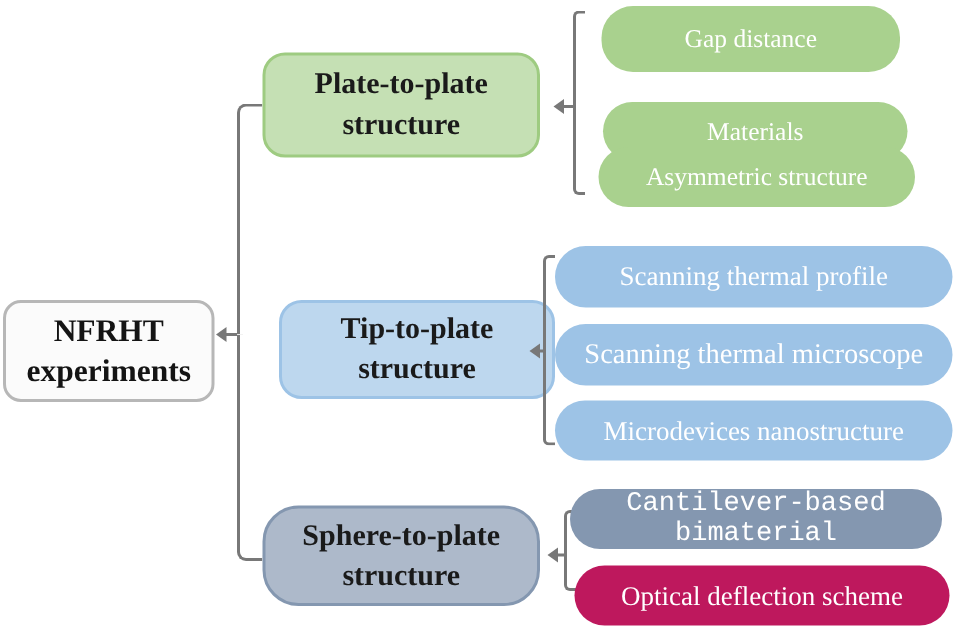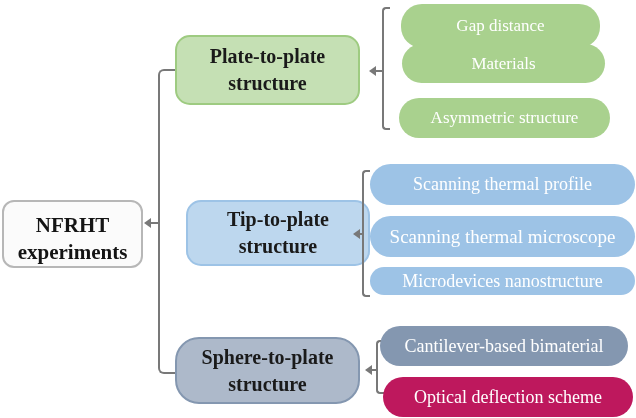--- a/index.html
+++ b/index.html
@@ -8,21 +8,21 @@
     font-family:"Liberation Serif","DejaVu Serif",serif; overflow:hidden;
   }
   
   .node {
     position:absolute; box-sizing:border-box; border:2px solid;
     display:flex; align-items:center; justify-content:center; text-align:center;
     font-weight:bold; color:#1a1a1a;
   }
   .root-node {
     left:2px; top:200px; width:141px; height:68px; border-radius:12px;
-    font-size:21px; line-height:1.28;align-items:flex-end;
+    font-size:21px; line-height:1.28;
   }
   .branch-box-0 { left:175px; top:35px;  width:185px; height:70px; border-radius:15px; font-size:20px; line-height:1.35; }
   .branch-box-1 { left:170px; top:200px; width:184px; height:66px; border-radius:15px; font-size:20px; line-height:1.35; }
   .branch-box-2 { left:175px; top:337px; width:185px; height:67px; border-radius:24px; font-size:20px; line-height:1.35; }
   .label { display:block; }
   
   .elbow { position:absolute; box-sizing:border-box; }
   .elbow-top {
     left:158px; top:69px; width:17px; height:154px;
     border-left:2px solid; border-top:2px solid; border-top-left-radius:6px;
@@ -55,25 +55,25 @@
   .bracket-2 .b-line { left:-6px;  top:27px; width:6px; }
   .bracket-2 .b-head { left:-13px; top:23px; }
   .b-line { position:absolute; height:2px; }
   .b-head { position:absolute; }
   
   .pill {
     position:absolute; box-sizing:border-box; border-radius:21px;
     display:flex; align-items:center; justify-content:center; text-align:center;
   }
   .g0-p0 { left:401px; top:4px;   width:199px; height:44px; font-size:17px; }
-  .g0-p1 { left:402px; top:44px;  width:203px; height:39px; font-size:17px; }
+  .g0-p1 { left:402px; top:68px;  width:203px; height:39px; font-size:17px; }
   .g0-p2 { left:399px; top:98px;  width:211px; height:40px; font-size:17px;text-align:center; }
   .g1-p0 { left:370px; top:164px; width:265px; height:41px; font-size:18px; }
   .g1-p1 { left:370px; top:216px; width:265px; height:41px; font-size:19px; }
-  .g1-p2 { left:370px; top:267px; width:265px; height:28px; font-size:18px; }
+  .g1-p2 { left:370px; top:267px; width:265px; height:40px; font-size:18px; }
   .g2-p0 { left:380px; top:326px; width:248px; height:40px; font-size:18px; }
   .g2-p1 { left:383px; top:377px; width:250px; height:40px; font-size:18px; }
 </style>
 </head>
 <body>
 
 <div class="canvas" style="background: rgb(255, 255, 255);">
 
   <div class="elbow elbow-top" style="border-color: rgb(120, 120, 120);"></div>
   <div class="elbow elbow-bottom" style="border-color: rgb(120, 120, 120);"></div>
@@ -106,16 +106,16 @@
   <div class="pill g1-p1" style="background: rgb(157, 195, 230); color: rgb(255, 255, 255);">Scanning thermal microscope</div>
   <div class="pill g1-p2" style="background: rgb(157, 195, 230); color: rgb(255, 255, 255);">Microdevices nanostructure</div>
 
   <div class="node branch-box-2" style="background: rgb(173, 185, 202); border-color: rgb(132, 151, 176);">
     <span class="label">Sphere-to-plate structure</span>
   </div>
   <div class="bracket bracket-2" style="border-color: rgb(120, 120, 120);">
     <div class="b-line" style="background: rgb(120, 120, 120);"></div>
     <div class="arrow-head b-head" style="border-right-color: rgb(120, 120, 120);"></div>
   </div>
-  <div class="pill g2-p0" style="background: rgb(132, 151, 176); color: rgb(255, 255, 255);">Cantilever-based bimaterial</div>
+  <div class="pill g2-p0" style="background: rgb(132, 151, 176); color: rgb(255, 255, 255); font-family: Liberation Mono, monospace;">Cantilever-based bimaterial</div>
   <div class="pill g2-p1" style="background: #be185d; color: rgb(255, 255, 255);">Optical deflection scheme</div>
 
 </div>
 
 </body></html>

